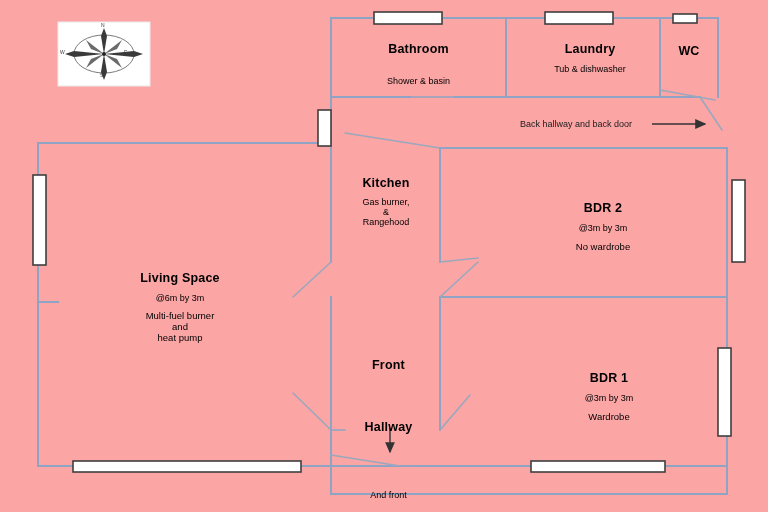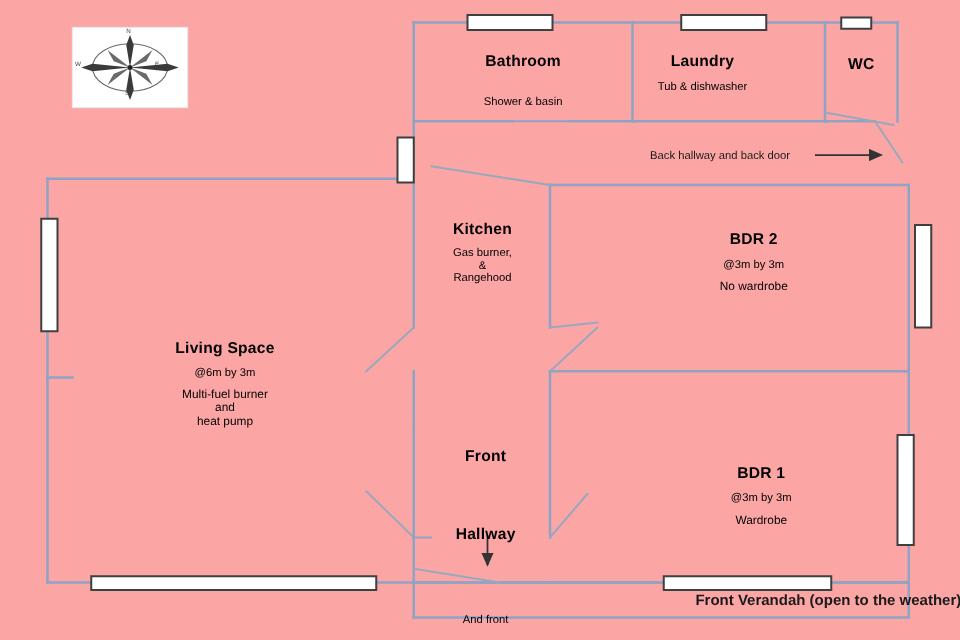--- a/index.html
+++ b/index.html
@@ -17,21 +17,21 @@
   }
   #plan-svg {
     position: absolute;
     left: 0;
     top: 0;
     width: 768px;
     height: 512px;
   }
   .lbl {
     position: absolute;
-    text-align: right;
+    text-align: center;
     color: #1a1a1a;
     white-space: nowrap;
     line-height: 1.35;
     padding-left: 42px;
   }
   .lbl-title {
     font-weight: bold;
     font-size: 12.5px;
     letter-spacing: 0.2px;
   }
@@ -176,21 +176,21 @@
   <span class="compass-label" style="left:101px; top:22px;">N</span>
   <span class="compass-label" style="left:124px; top:49px;">E</span>
   <span class="compass-label" style="left:100px; top:72px;">S</span>
   <span class="compass-label" style="left:60px; top:49px;">W</span>
 
   <div class="block" style="left:351px; top:42px; width:135px;">
     <div class="lbl-title">Bathroom</div>
     <div class="lbl-sub" style="margin-top:20px;">Shower &amp; basin</div>
   </div>
 
-  <div class="block" style="left:488px; top:42px; width:148px;text-align:right;">
+  <div class="block" style="left:516px; top:42px; width:148px;text-align:right;">
     <div class="lbl-title">Laundry</div>
     <div class="lbl-sub" style="margin-top:8px;">Tub &amp; dishwasher</div>
   </div>
 
   <div class="block" style="left:660px; top:44px; width:58px;">
     <div class="lbl-title">WC</div>
   </div>
 
   <div class="block" style="left:332px; top:176px; width:108px;">
     <div class="lbl-title">Kitchen</div>
@@ -200,36 +200,35 @@
   </div>
 
   <div class="block" style="left:85px; top:271px; width:190px;">
     <div class="lbl-title">Living Space</div>
     <div class="lbl-sub" style="margin-top:8px;">@6m by 3m</div>
     <div class="lbl-note" style="margin-top:7px;">Multi-fuel burner</div>
     <div class="lbl-note">and</div>
     <div class="lbl-note">heat pump</div>
   </div>
 
-  <div class="block" style="left:508px; top:184px; width:190px;align-items:center;">
+  <div class="block" style="left:508px; top:201px; width:190px;align-items:center;">
     <div class="lbl-title">BDR 2</div>
     <div class="lbl-sub" style="margin-top:8px;">@3m by 3m</div>
     <div class="lbl-note" style="margin-top:8px;">No wardrobe</div>
   </div>
 
   <div class="block" style="left:514px; top:371px; width:190px;justify-content:space-between;">
     <div class="lbl-title">BDR 1</div>
     <div class="lbl-sub" style="margin-top:8px;">@3m by 3m</div>
     <div class="lbl-note" style="margin-top:8px;">Wardrobe</div>
   </div>
 
   <div class="block" style="left:336px; top:358px; width:105px;gap:48px;">
     <div class="lbl-title">Front</div>
     <div class="lbl-title">Hallway</div>
     <div class="lbl-sub" style="margin-top:8px;text-align:center;">And front</div>
     <div class="lbl-sub">door</div>
   </div>
 
   <div class="lbl lbl-hall" style="left:478px; top:118px;">Back hallway and back door</div>
 
-  <div class="lbl lbl-wide" style="left:331px; top:472px; width:396px;">Front Verandah (open to the weather)</div>
 
 </div>
 
 </body></html>

